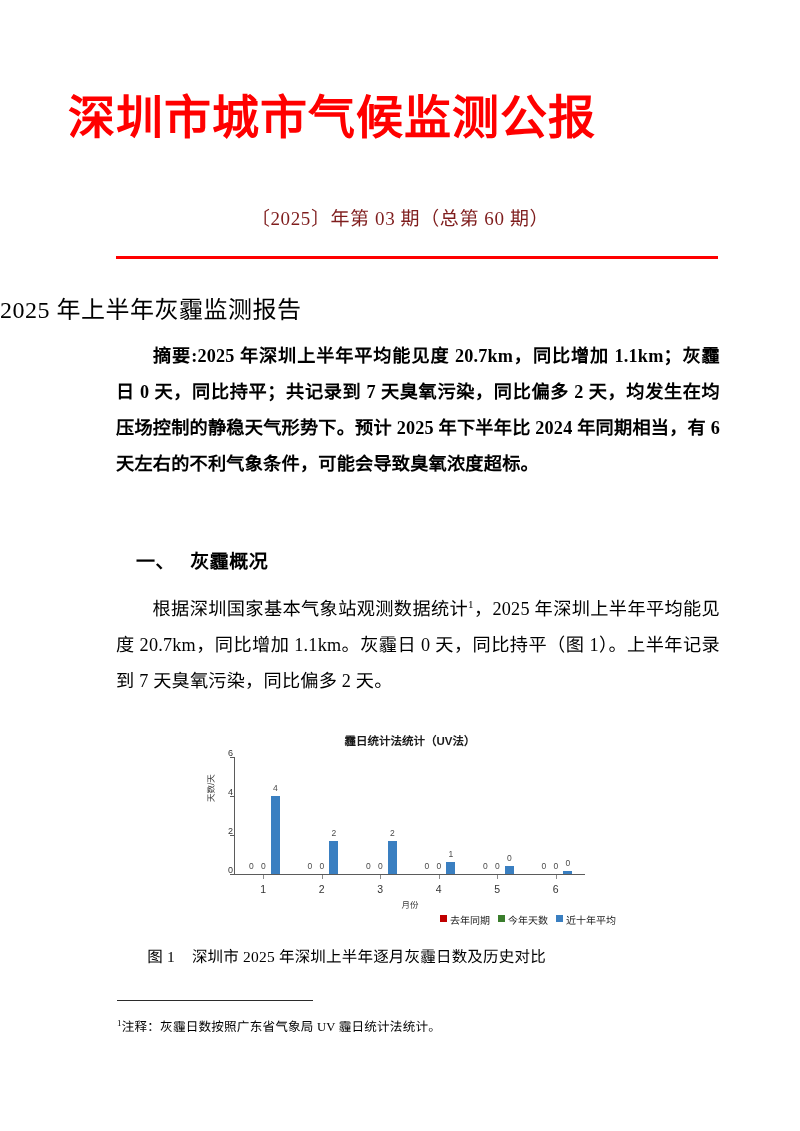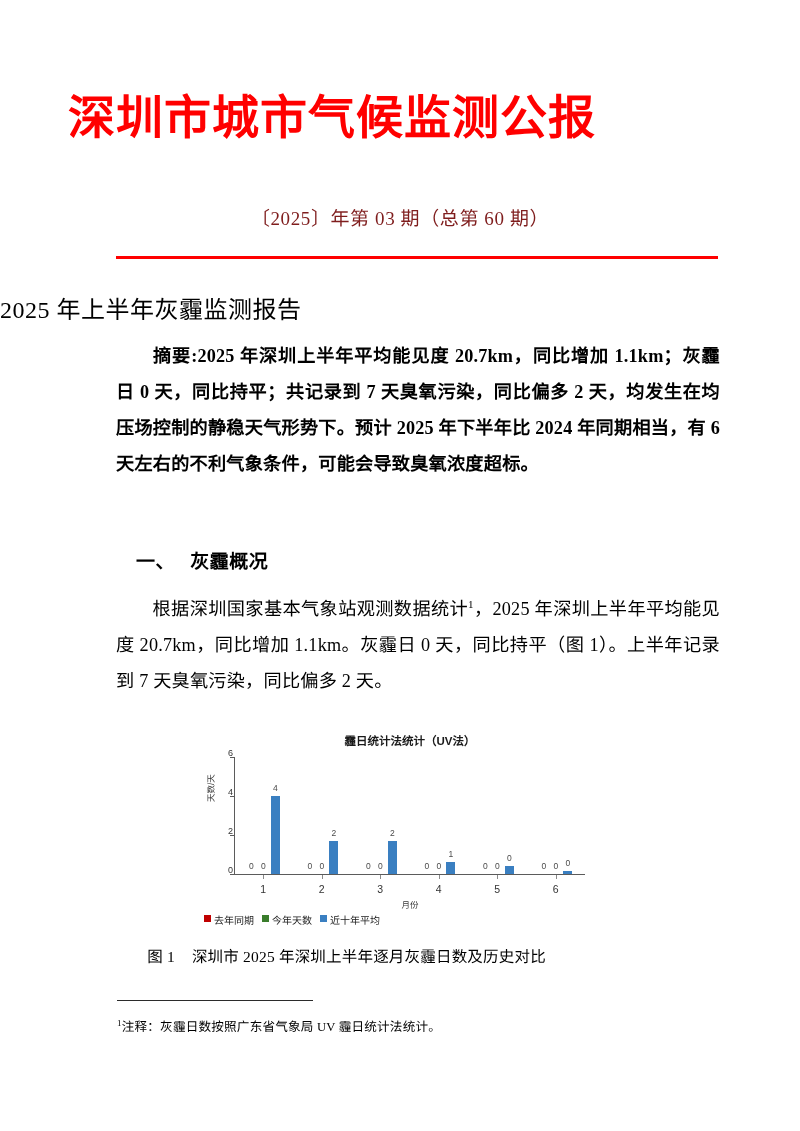--- a/index.html
+++ b/index.html
@@ -237,21 +237,21 @@
     transform: rotate(-90deg);
     transform-origin: left top;
     white-space: nowrap;
   }
 
   .chart-legend {
     position: absolute;
     top: 182px;
     left: 0;
     width: 420px;
-    text-align: left;
+    text-align: right;
     font-family: "Liberation Sans", "DejaVu Sans", sans-serif;
     font-size: 10px;
     color: #1a1a1a;
     white-space: nowrap;
   }
   .legend-entry {
     display: inline-block;
     margin: 0 4px;
     white-space: nowrap;
   }

